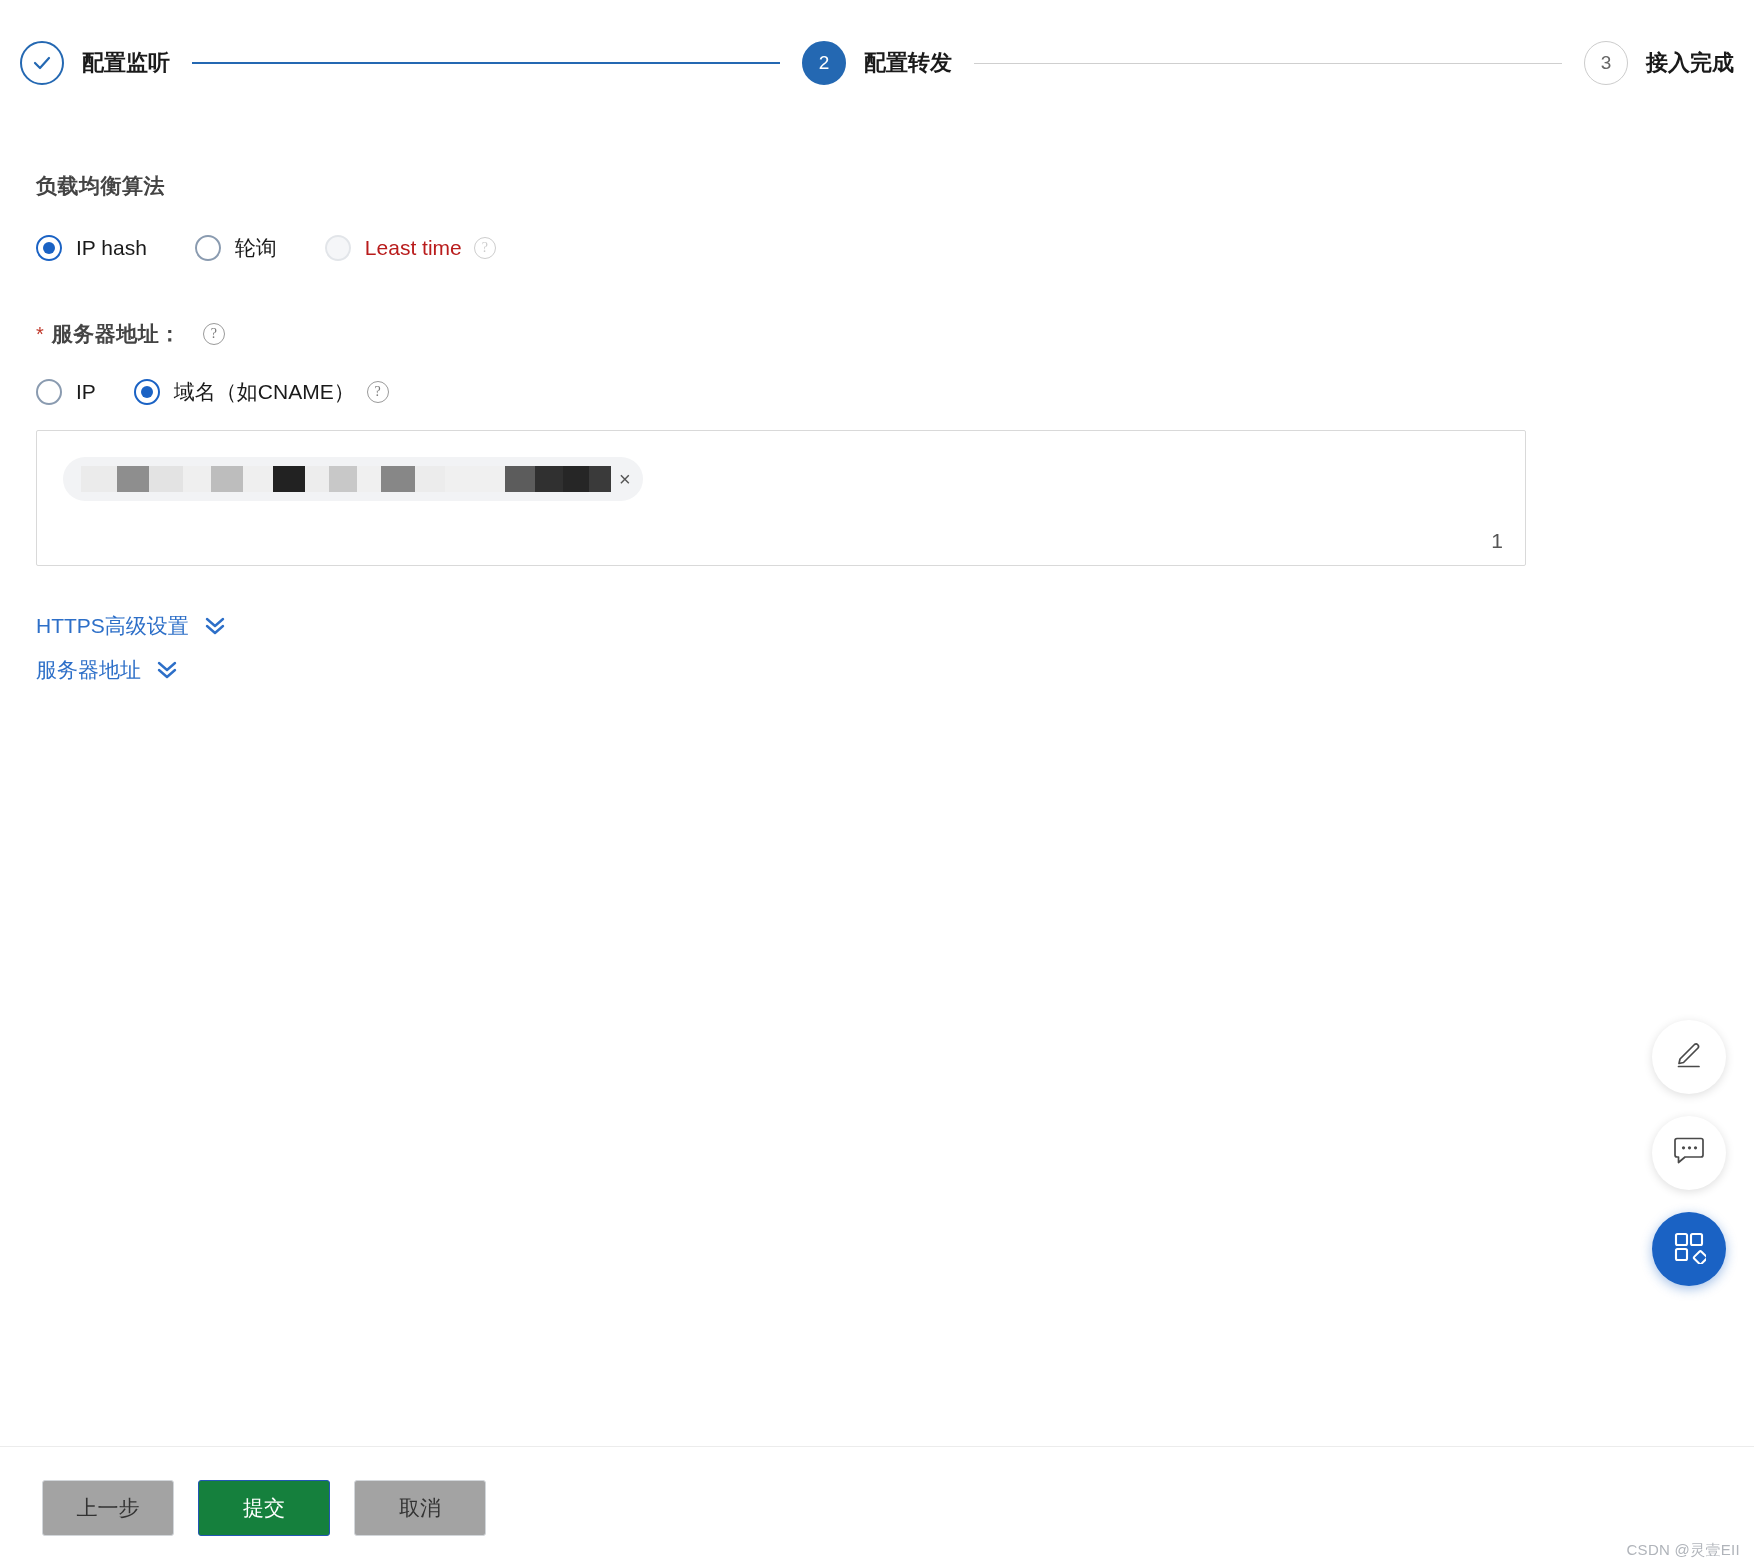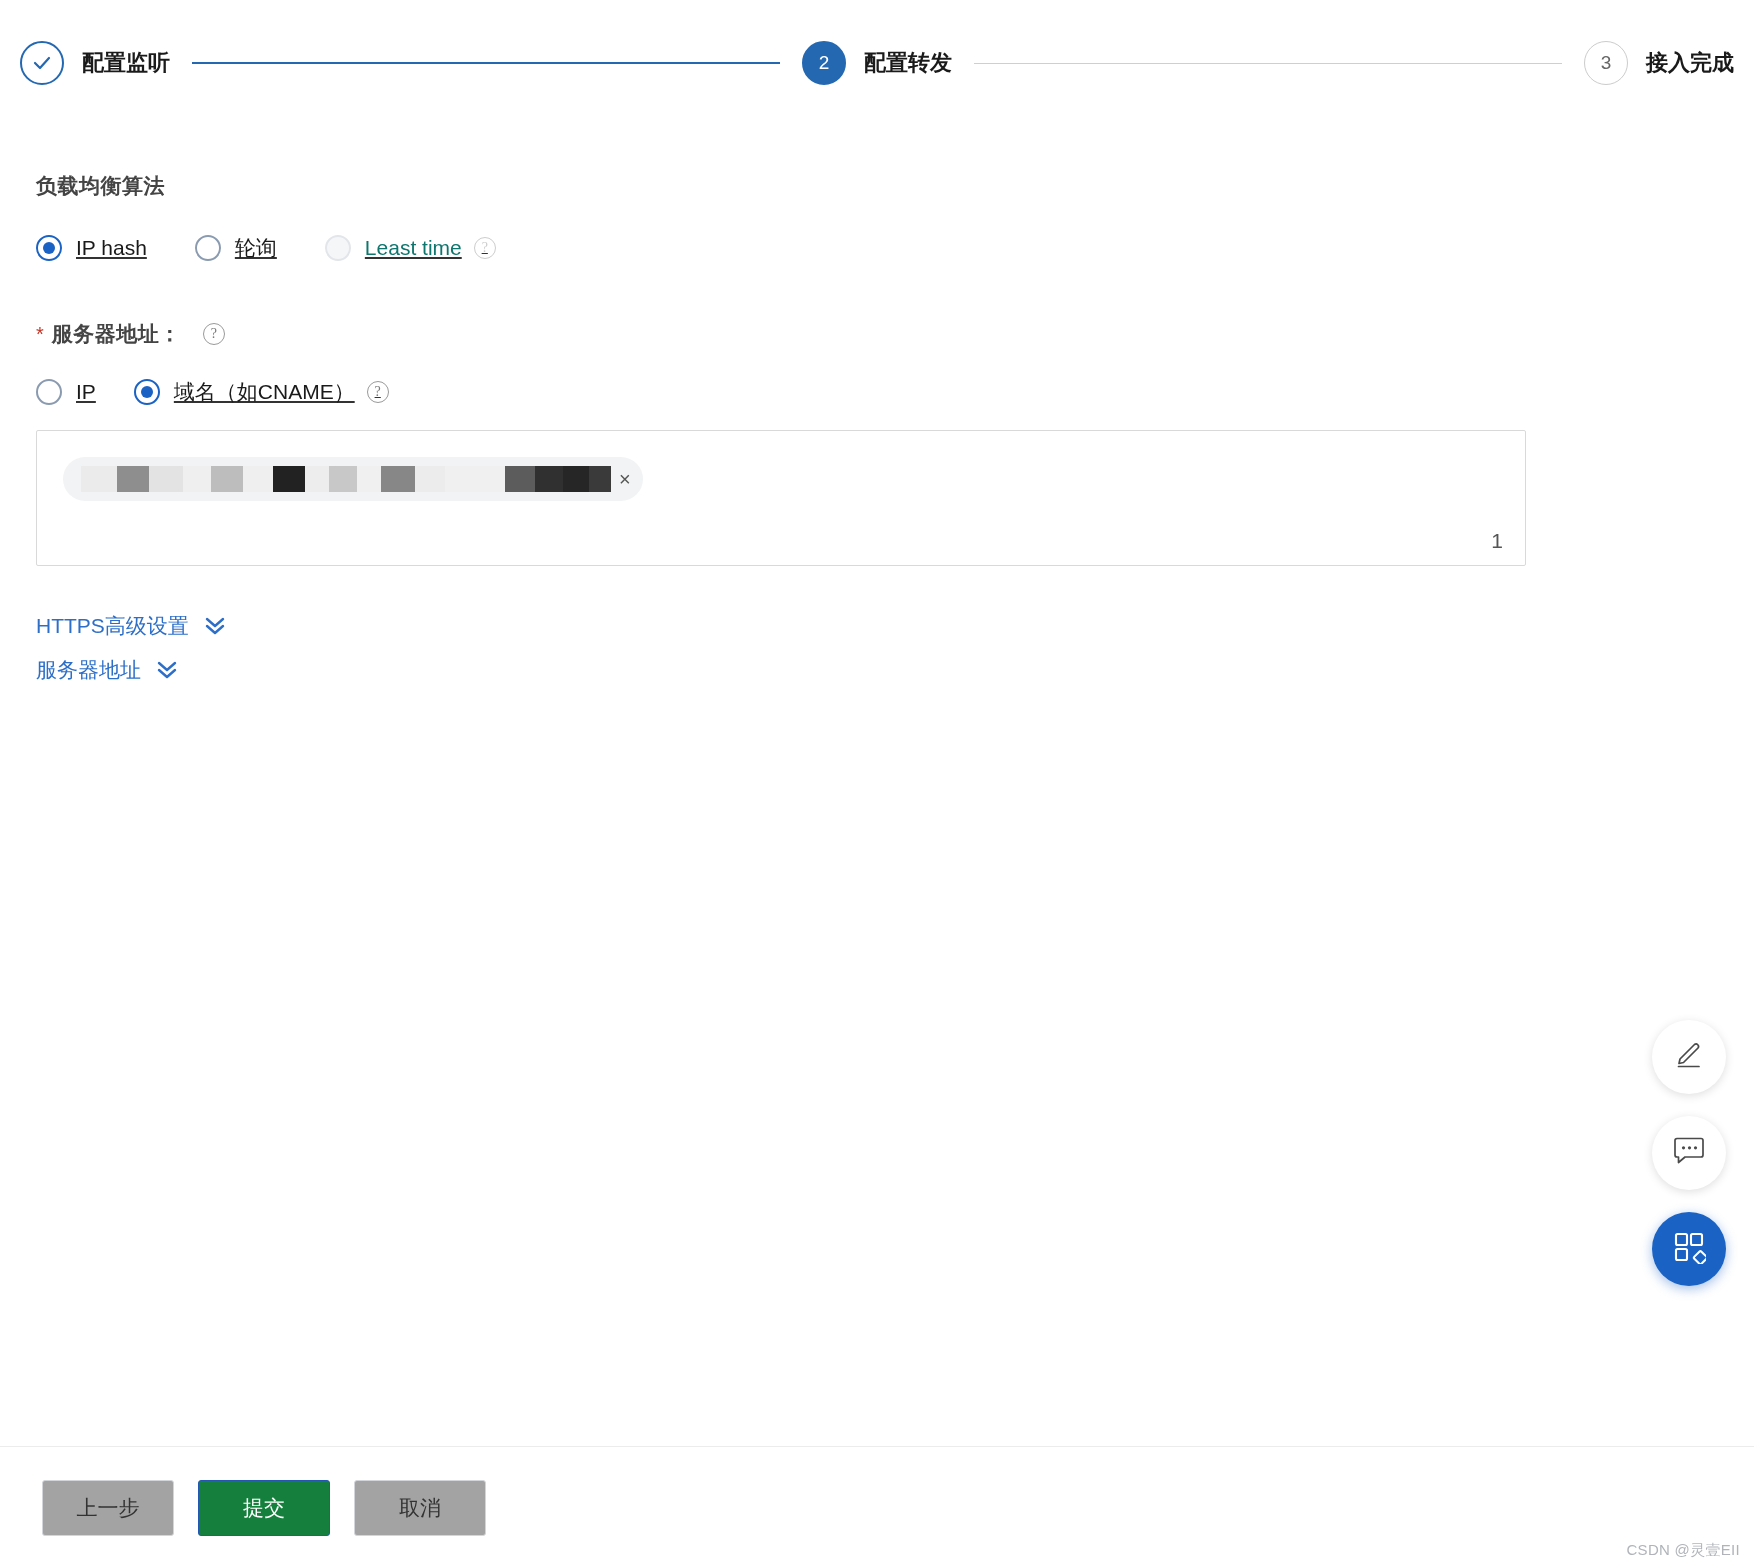--- a/index.html
+++ b/index.html
@@ -108,21 +108,20 @@
     font-weight: bold;
     color: #444;
     margin-top: 54px;
     margin-bottom: 0;
     letter-spacing: 0.5px;
   }
   .radio-row {
     display: flex;
     align-items: center;
     margin-top: 34px;
-    text-decoration: underline;
   }
   .radio-item {
     display: flex;
     align-items: center;
     margin-right: 48px;
     cursor: pointer;
   }
   .radio-item.disabled { cursor: default; }
   .radio-dot {
     width: 26px; height: 26px;
@@ -146,21 +145,21 @@
   .radio-dot.disabled {
     border: 2px solid #e2e5e9;
     background: #f5f6f8;
   }
   .radio-label {
     margin-left: 14px;
     font-size: 21px;
     color: #1a1a1a;
     white-space: nowrap;
   }
-  .radio-label.muted { color: #0f766e; }
+  .radio-label.muted { color: #b91c1c; }
 
   .help-icon {
     display: inline-flex;
     align-items: center;
     justify-content: center;
     width: 22px; height: 22px;
     border-radius: 50%;
     border: 1.5px solid #9a9a9a;
     color: #7a7a7a;
     font-size: 14px;

